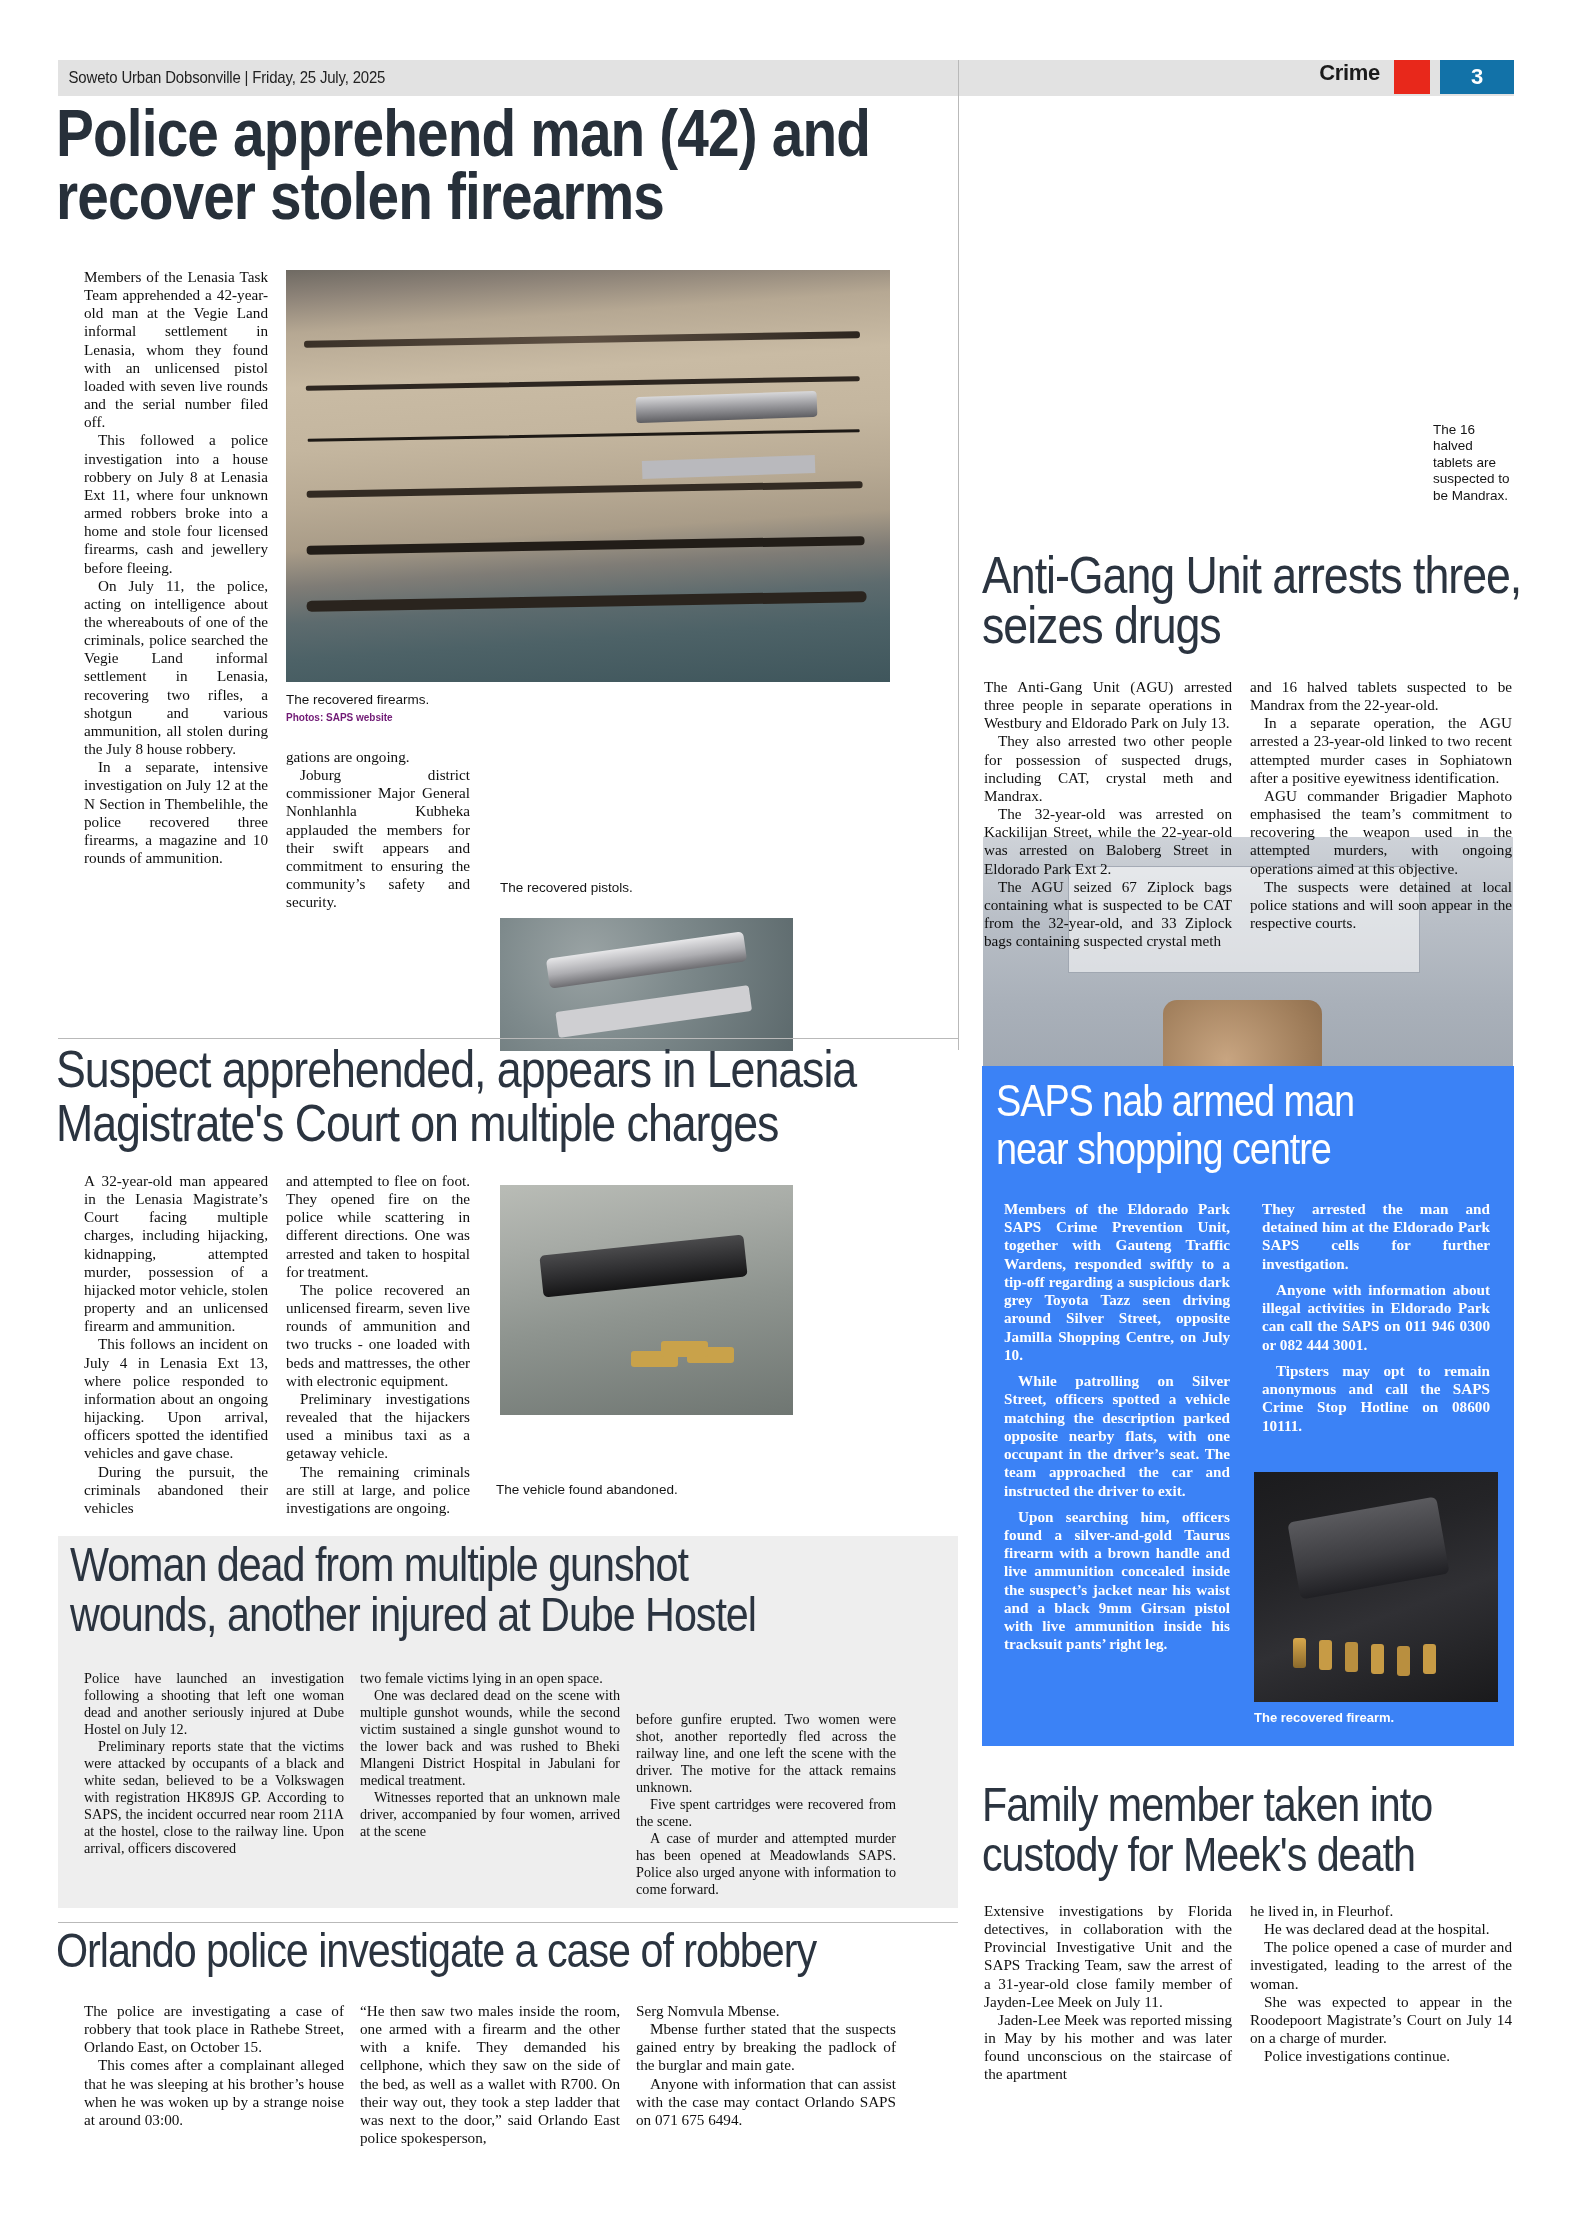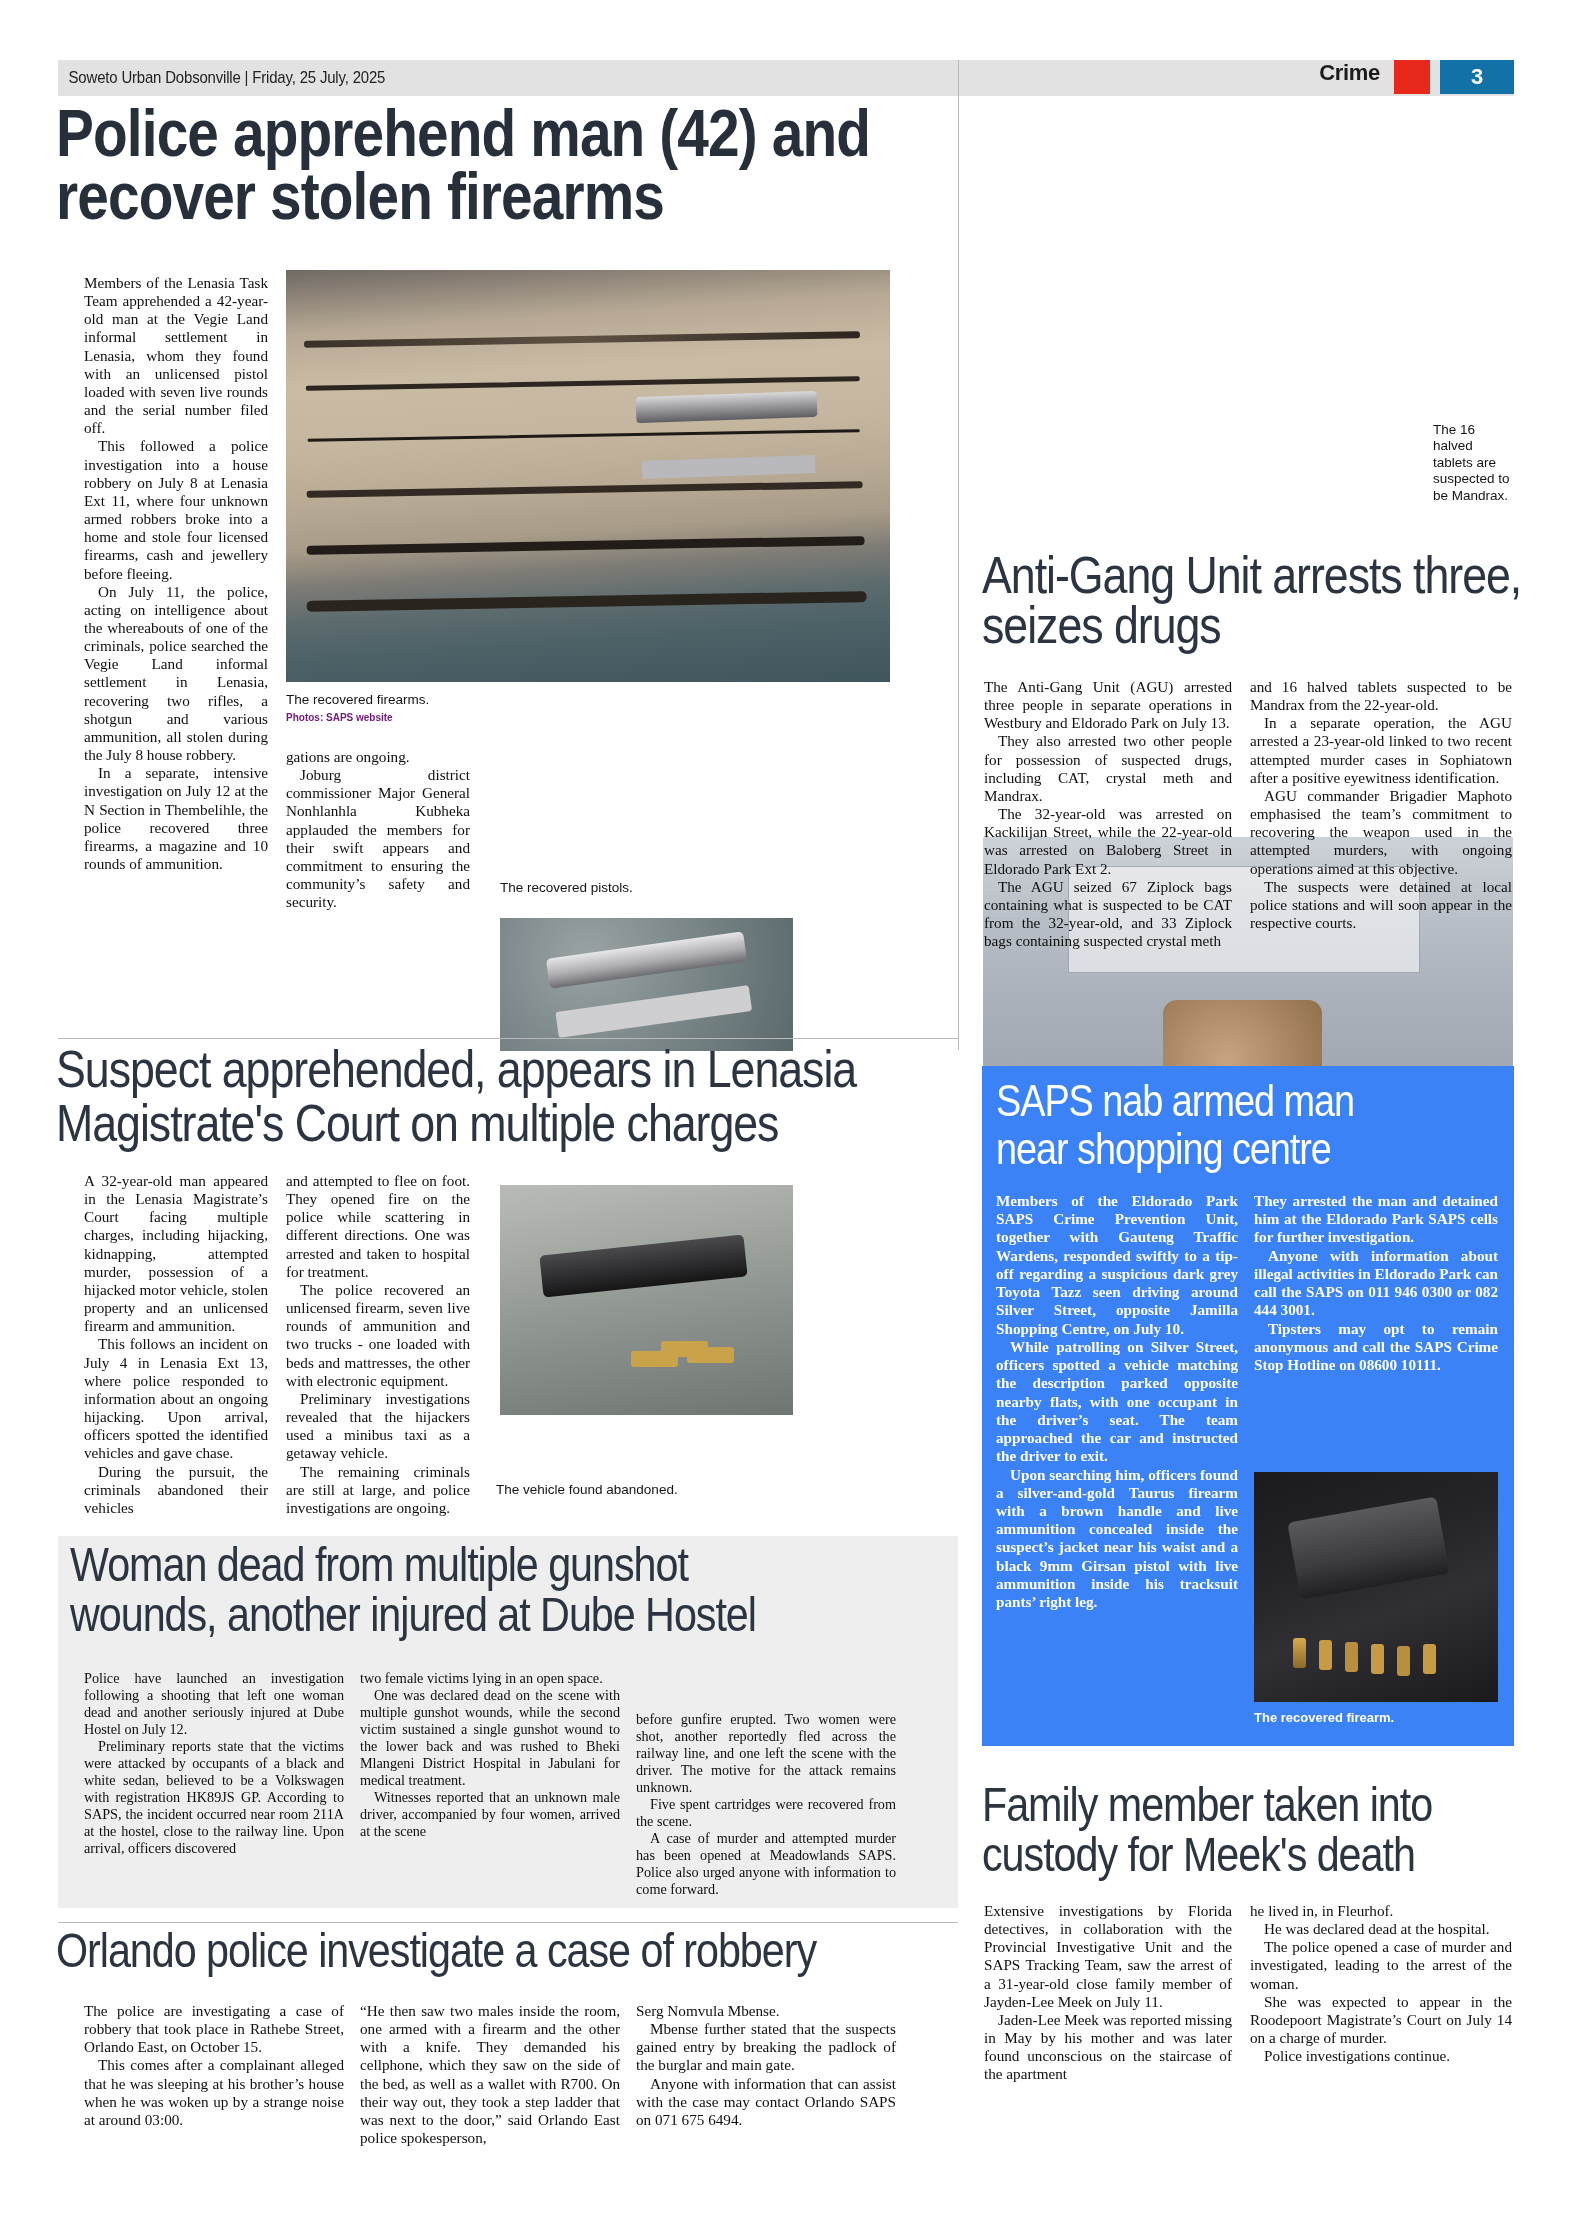--- a/index.html
+++ b/index.html
@@ -159,21 +159,21 @@
   
   .saps-box {
     position:absolute; background:#3b82f6; color:#fff;
   }
   .saps-box .hl-light { color:#ffffff; }
   .saps-body {
     font-family:"Liberation Serif", serif;
     font-weight:bold; font-size:15.2px; line-height:1.2;
     color:#ffffff; text-align:justify;
   }
-  .saps-body p { margin:0; text-indent:14px; }
+  .saps-body p { margin:8px; text-indent:14px; }
   .saps-body p.first { text-indent:0; }
   .saps-cap {
     font-family:"Liberation Sans","DejaVu Sans",sans-serif;
     font-size:13px; font-weight:bold; color:#ffffff;
   }
 
   .grey-band { position:absolute; background:#eeeeee; }
 </style>
 </head>
 <body>
@@ -186,21 +186,21 @@
       <div class="section-name">Crime</div>
       <div class="red-sq"></div>
       <div class="blue-num">3</div>
     </div>
   </div>
 
   <div class="sep" style="left:900px; top:20px; width:1px; height:990px;"></div>
 
   <div class="hl" style="position:absolute; left:-2px; top:62px; width:1030px; font-size:66px;">Police apprehend man (42) and recover stolen firearms</div>
 
-  <div class="body-col" style="position:absolute; left:26px; top:234px; width:184px; height:500px;">
+  <div class="body-col" style="position:absolute; left:26px; top:228px; width:184px; height:500px;">
     <p class="first">Members of the Lenasia Task Team apprehended a 42-year-old man at the Vegie Land informal settlement in Lenasia, whom they found with an unlicensed pistol loaded with seven live rounds and the serial number filed off.</p>
     <p>This followed a police investigation into a house robbery on July 8 at Lenasia Ext 11, where four unknown armed robbers broke into a home and stole four licensed firearms, cash and jewellery before fleeing.</p>
     <p>On July 11, the police, acting on intelligence about the whereabouts of one of the criminals, police searched the Vegie Land informal settlement in Lenasia, recovering two rifles, a shotgun and various ammunition, all stolen during the July 8 house robbery.</p>
     <p>In a separate, intensive investigation on July 12 at the N Section in Thembelihle, the police recovered three firearms, a magazine and 10 rounds of ammunition.</p>
   </div>
 
   <div class="photo ph-guns" style="left:228px; top:230px; width:604px; height:412px;"></div>
 
   <div class="caption" style="position:absolute; left:228px; top:652px; width:300px;">The recovered firearms.</div>
   <div class="credit" style="position:absolute; left:228px; top:672px; width:300px;">Photos: SAPS website</div>

